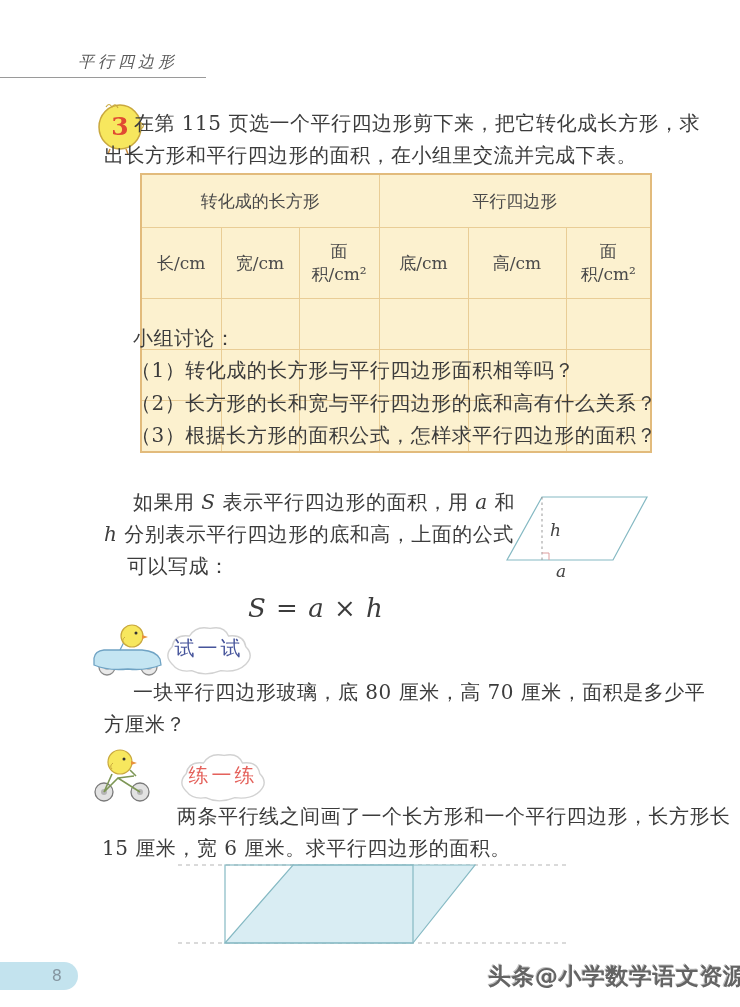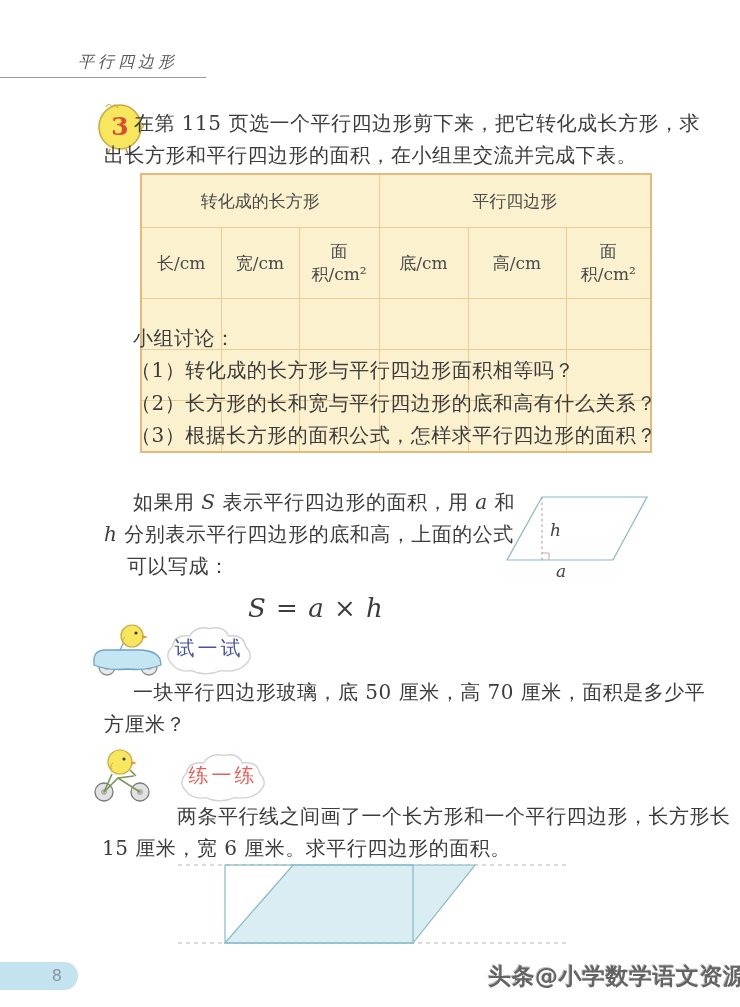--- a/index.html
+++ b/index.html
@@ -174,21 +174,21 @@
       <circle cx="46" cy="13" r="1.5" style="fill:#333"></circle>
       <path d="M52 15 l6 2 -6 2 z" style="fill:#e8923d"></path>
       <path d="M35 17 q-4 3 -1 6" style="fill:none;stroke:var(--badge_yellow_line);stroke-width:1"></path>
     </svg>
     <svg style="left:64px; top:5px;" width="110" height="52" viewBox="0 0 88 48">
       <path d="M10 38 Q2 30 10 22 Q12 10 26 12 Q32 2 45 5 Q58 2 62 12 Q76 10 78 22 Q86 30 78 38 Q70 46 55 44 Q40 50 28 44 Q16 46 10 38 Z" style="fill:#ffffff;stroke:var(--cloud_line);stroke-width:1.3"></path>
     </svg>
     <span class="badge-label try-label" style="left:69px; top:17px;">试一试</span>
   </div>
 
-  <div class="line" style="left:133px; top:679px;">一块平行四边形玻璃，底 50 厘米，高 70 厘米，面积是多少平</div>
+  <div class="line" style="left:133px; top:679px;">一块平行四边形玻璃，底 80 厘米，高 70 厘米，面积是多少平</div>
   <div class="line" style="left:104px; top:711px;">方厘米？</div>
 
   <div class="badge" style="left:88px; top:742px;">
     <svg style="left:0; top:0;" width="84" height="62" viewBox="0 0 84 62">
       <circle cx="16" cy="50" r="9" style="fill:#e2e2e2;stroke:#7a7a7a;stroke-width:1.3"></circle>
       <circle cx="52" cy="50" r="9" style="fill:#e2e2e2;stroke:#7a7a7a;stroke-width:1.3"></circle>
       <circle cx="16" cy="50" r="3" style="fill:#b5b5b5"></circle>
       <circle cx="52" cy="50" r="3" style="fill:#b5b5b5"></circle>
       <path d="M16 50 L30 36 L52 50 M30 36 L46 34 M42 28 L48 34 M16 50 L24 32" style="fill:none;stroke:#7d9655;stroke-width:1.6"></path>
       <circle cx="32" cy="20" r="12" style="fill:var(--badge_yellow);stroke:var(--badge_yellow_line);stroke-width:1.2"></circle>

